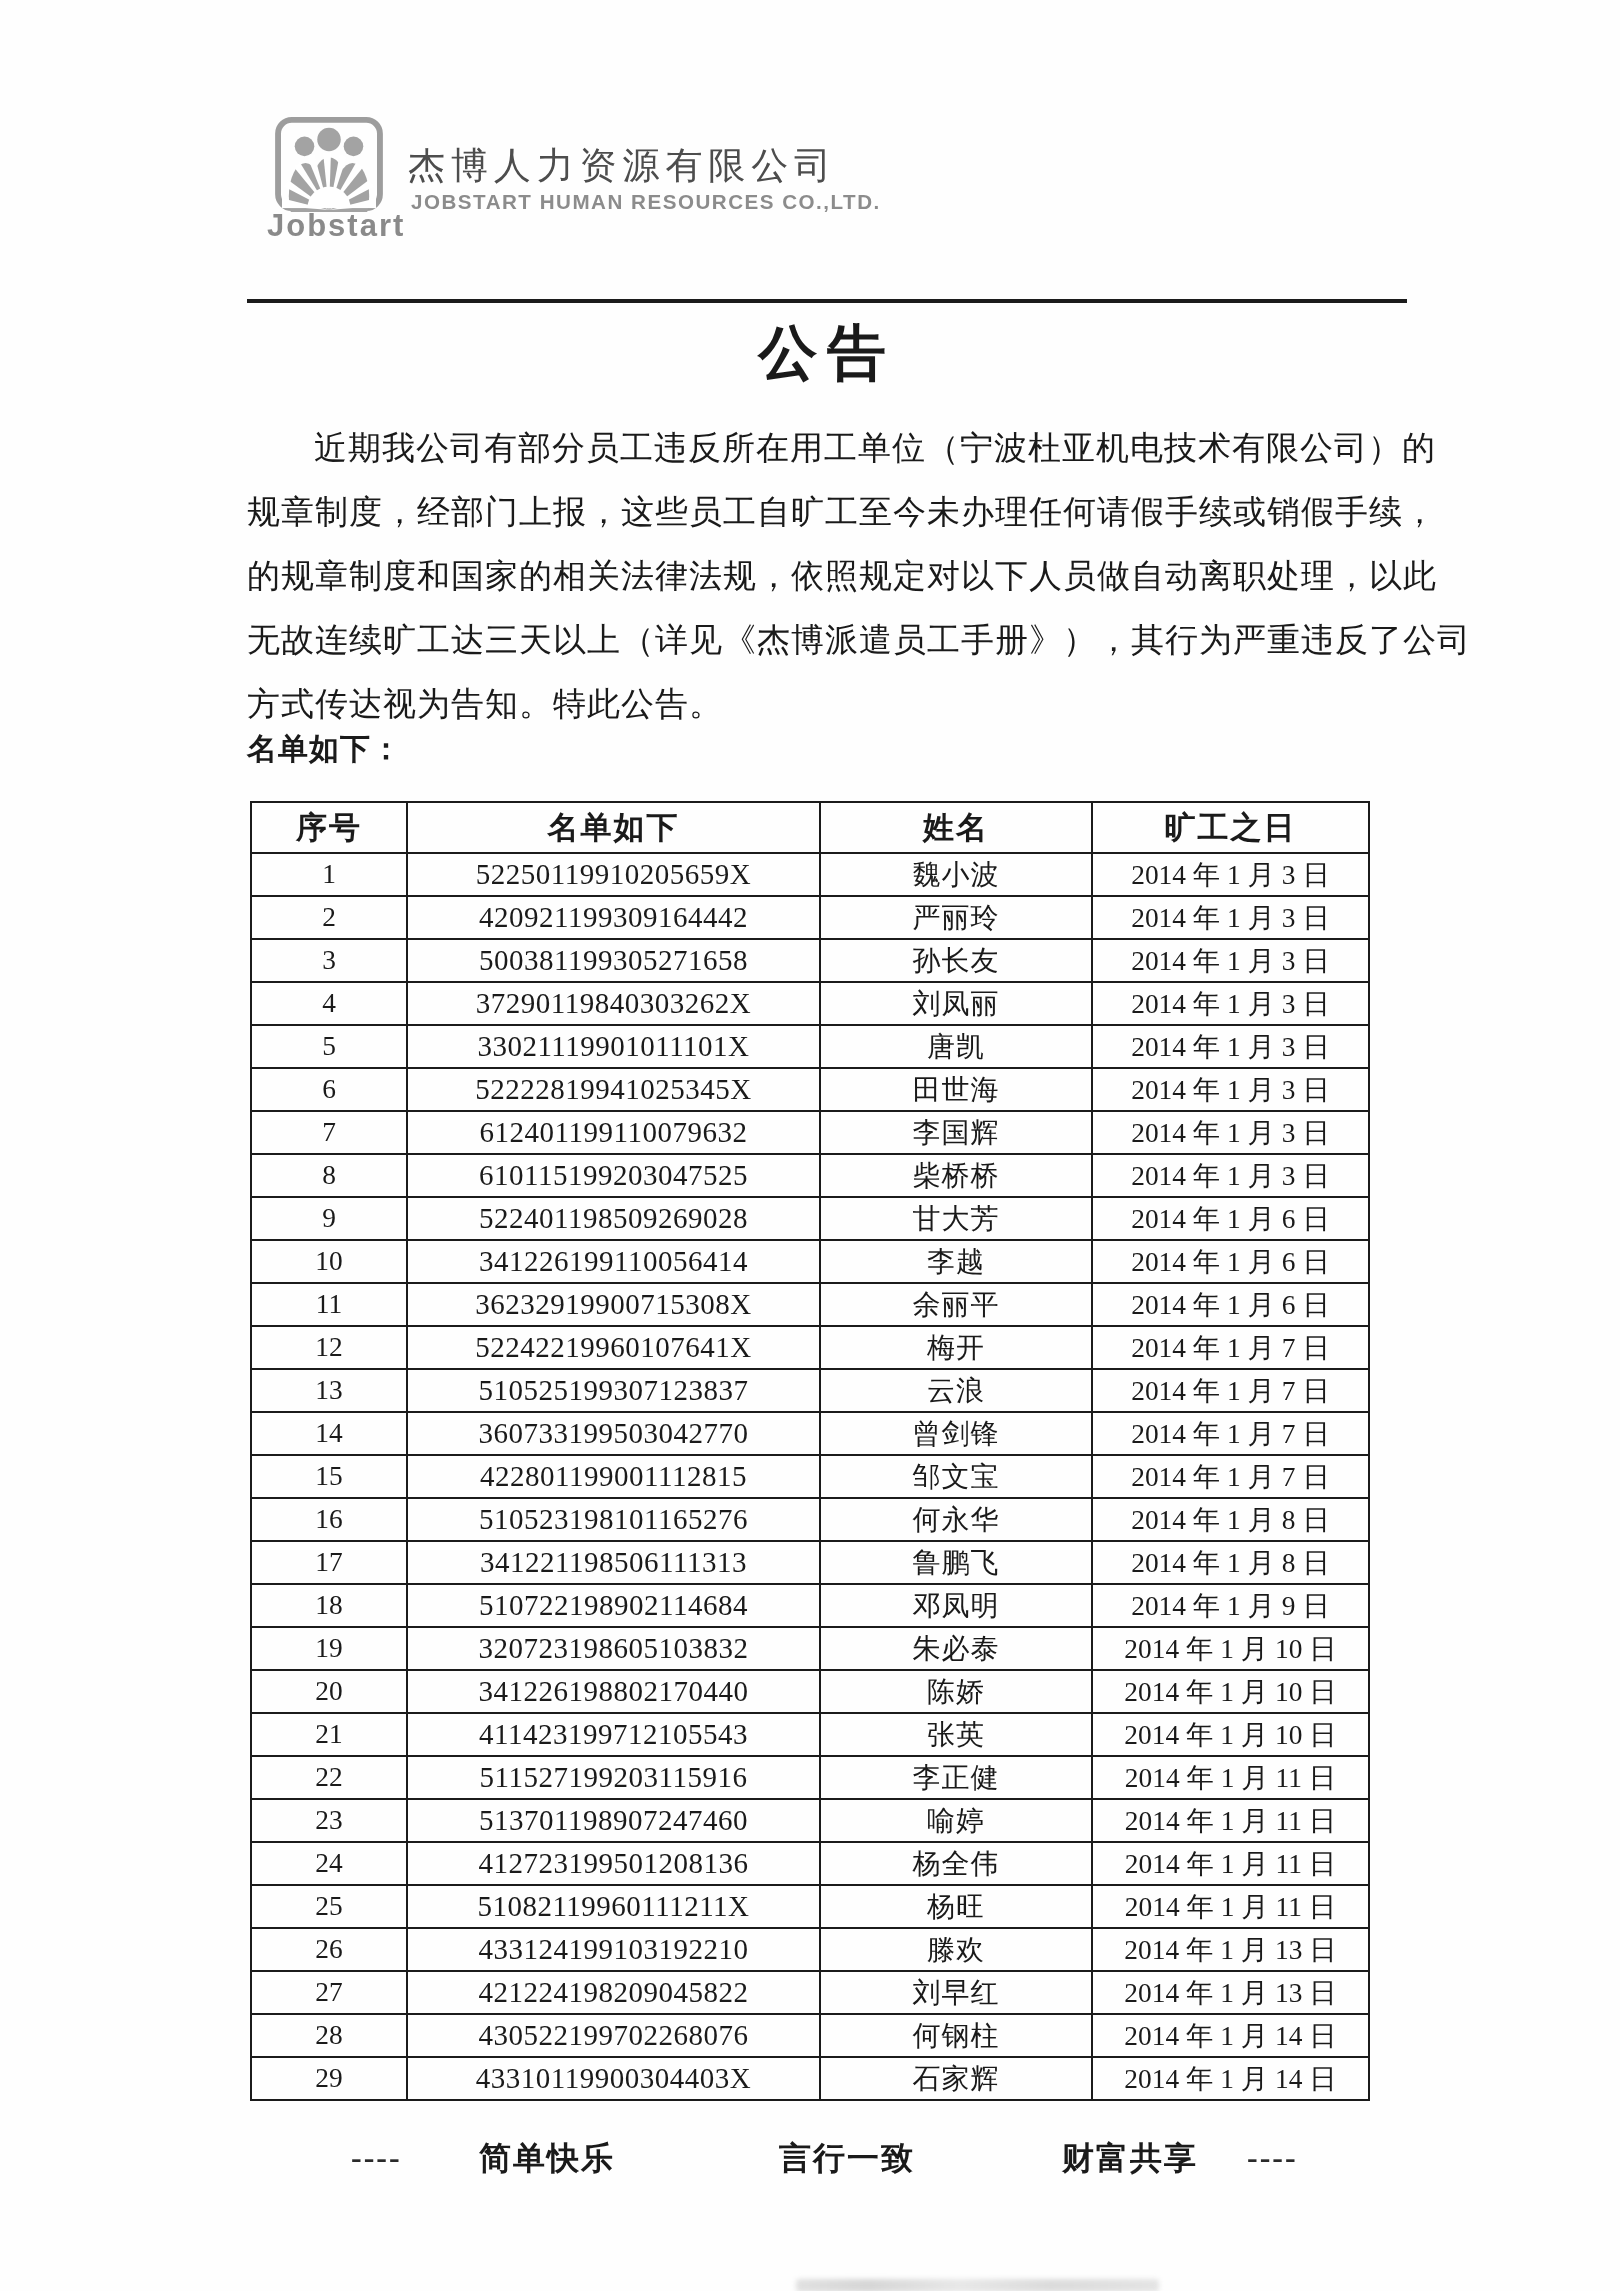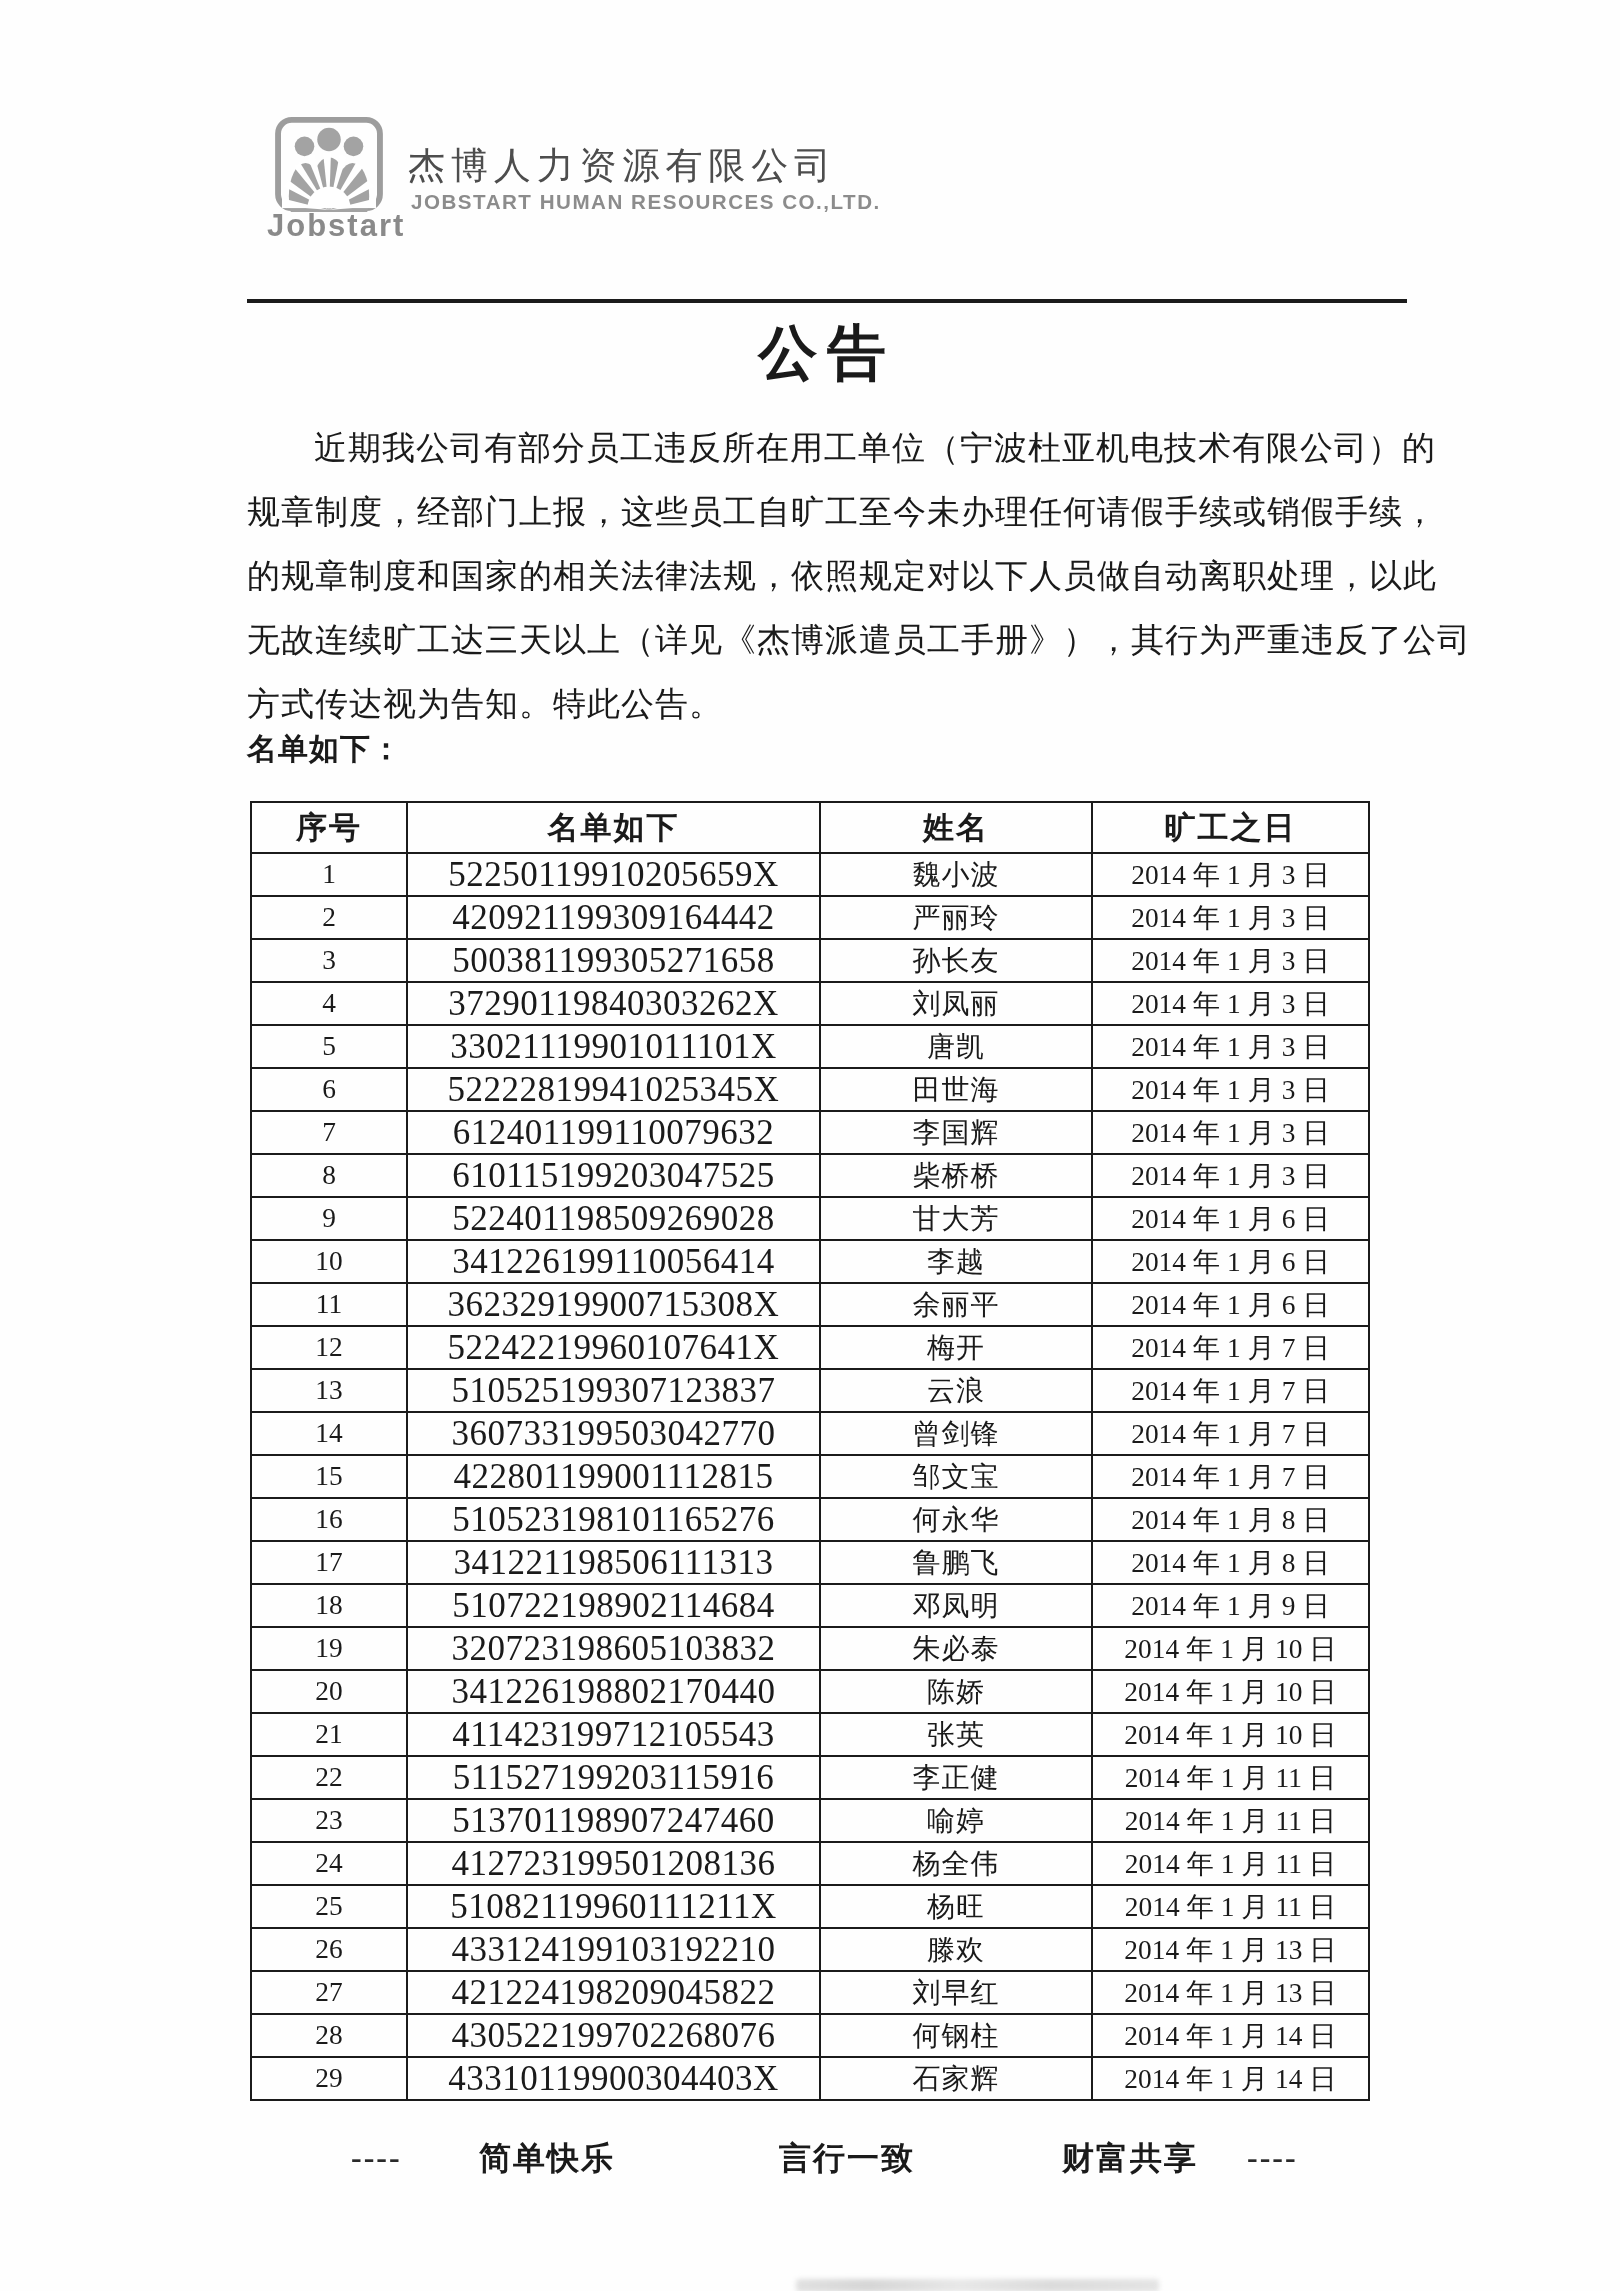--- a/index.html
+++ b/index.html
@@ -57,21 +57,21 @@
     margin-top:20px;
   }
   table.roster th,table.roster td{
     border:2px solid #1b1b1b;
     text-align:center;vertical-align:middle;
     padding:0;overflow:hidden;
   }
   table.roster th{height:49px;font-size:31px;font-weight:bold;letter-spacing:2px;}
   table.roster td{height:41px;}
   td.c0{font-size:27.4px;}
-  td.c1{font-size:35px;letter-spacing:0.5px;}
+  td.c1{font-size:29px;letter-spacing:0.5px;}
   td.c2{font-size:28px;letter-spacing:1px;}
   td.c3{font-size:27.4px;}
   
   .footer-line{position:absolute;left:0;top:2137px;width:1620px;height:49px;font-size:32px;font-weight:600;}
   .footer-line span{position:absolute;white-space:nowrap;letter-spacing:2px;}
   .dash{color:#2a2a2a;font-weight:bold;letter-spacing:1px;}
   .dash-left{left:351px;top:2px;}
   .slogan-1{left:443px;margin-left:36px;}
   .slogan-2{left:779px;}
   .slogan-3{left:1062px;}

